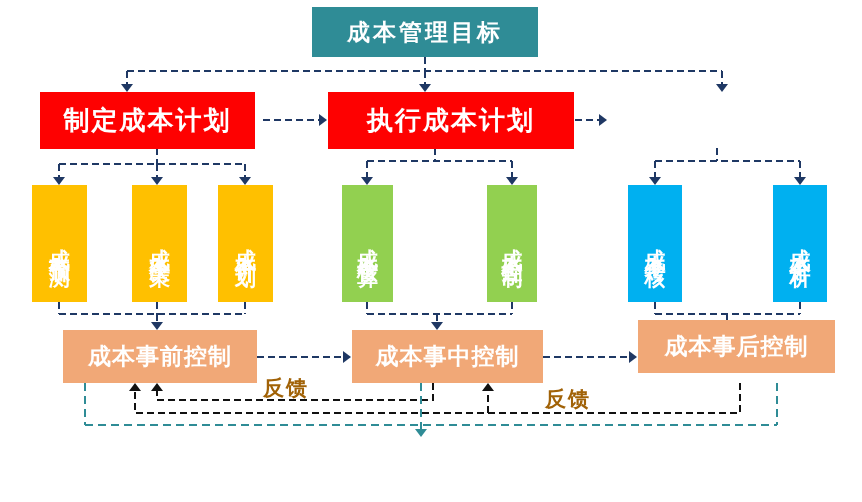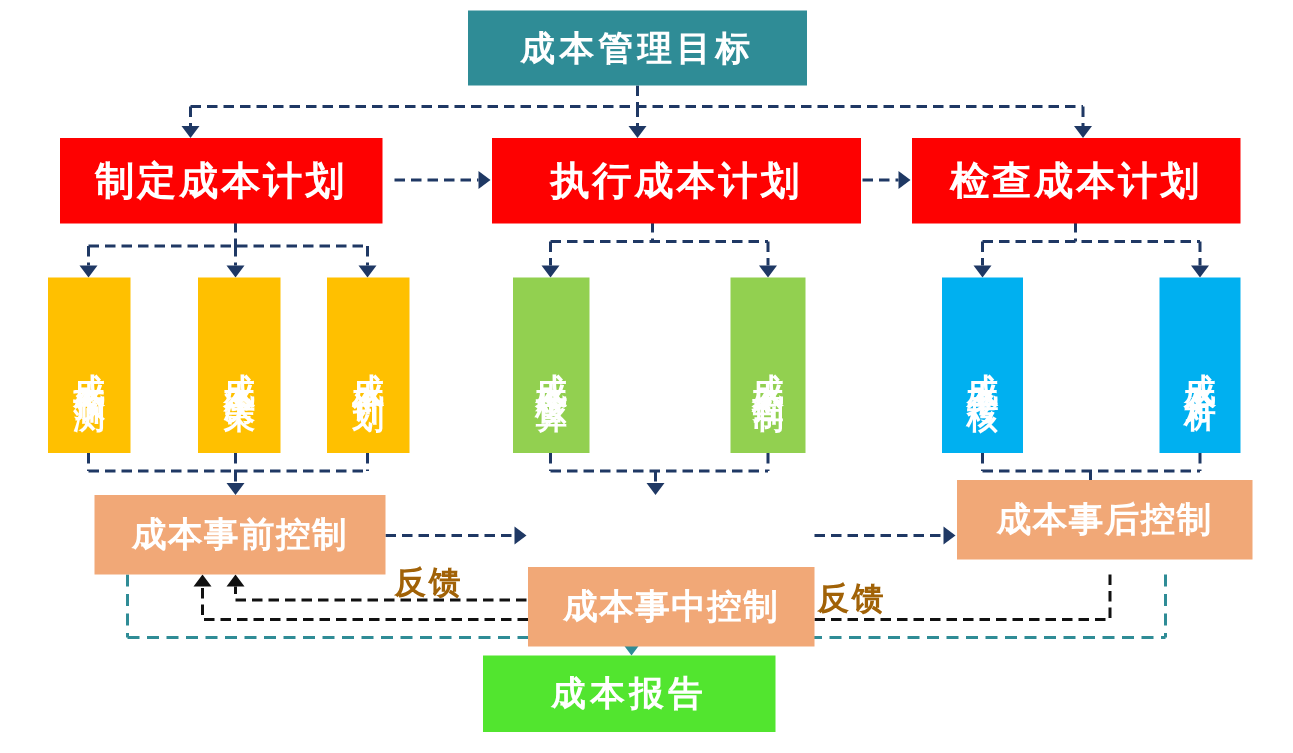--- a/index.html
+++ b/index.html
@@ -89,34 +89,32 @@
     <g>
       <path class="tealln" d="M85 383 L85 425 M777 383 L777 425 M85 425 L777 425 M421 383 L421 429"></path>
       <polygon class="teal-head" points="415,429 427,429 421,437"></polygon>
     </g>
   </svg>
 
   <div class="node teal-box" style="left:312px;top:7px;width:226px;height:50px;text-align:right;">成本管理目标</div>
 
   <div class="node red-box" style="left:40px;top:92px;width:215px;height:57px;">制定成本计划</div>
   <div class="node red-box" style="left:328px;top:92px;width:246px;height:57px;">执行成本计划</div>
-  <div class="node red-box" style="left:608px;top:92px;width:219px;height:57px;">检查成本计划</div>
 
   <div class="node vert yellow-box" style="left:32px;top:185px;width:55px;height:117px;">成本预测</div>
   <div class="node vert yellow-box" style="left:132px;top:185px;width:55px;height:117px;">成本决策</div>
   <div class="node vert yellow-box" style="left:218px;top:185px;width:55px;height:117px;">成本计划</div>
 
   <div class="node vert green-box" style="left:342px;top:185px;width:51px;height:117px;">成本核算</div>
   <div class="node vert green-box" style="left:487px;top:185px;width:50px;height:117px;">成本控制</div>
 
   <div class="node vert blue-box" style="left:628px;top:185px;width:54px;height:117px;">成本考核</div>
   <div class="node vert blue-box" style="left:773px;top:185px;width:54px;height:117px;">成本分析</div>
 
   <div class="node salmon-box" style="left:63px;top:330px;width:194px;height:53px;font-family:Liberation Mono, monospace;">成本事前控制</div>
-  <div class="node salmon-box" style="left:352px;top:330px;width:191px;height:53px;margin-top:48px;">成本事中控制</div>
+  <div class="node salmon-box" style="left:352px;top:330px;width:191px;height:53px;">成本事中控制</div>
   <div class="node salmon-box" style="left:638px;top:320px;width:197px;height:53px;">成本事后控制</div>
 
   <span class="fb-label" style="left:263px;top:374px;">反馈</span>
   <span class="fb-label" style="left:545px;top:385px;">反馈</span>
 
-  <div class="node report-box" style="left:322px;top:437px;width:195px;height:51px;">成本报告</div>
 
 </div>
 
 </body></html>

